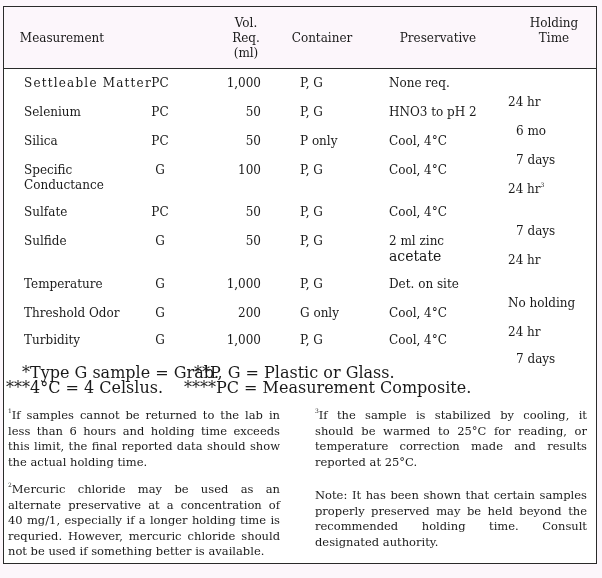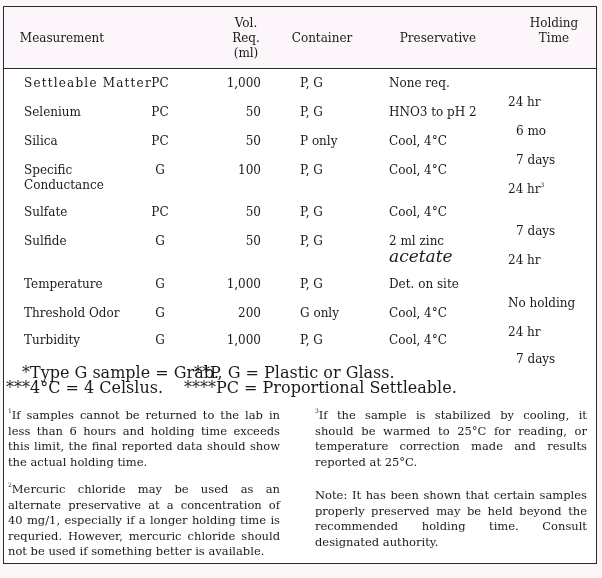--- a/index.html
+++ b/index.html
@@ -101,21 +101,21 @@
         <div class="cell c-cont">P, G</div>
         <div class="cell c-pres">Cool, 4°C</div>
         <div class="cell c-hold" style="left: 512px;"><span>7 days</span></div>
       </div>
       <div class="row" style="top: 227px;">
         <div class="cell c-meas">Sulfide</div>
         <div class="cell c-type">G</div>
         <div class="cell c-vol">50</div>
         <div class="cell c-cont">P, G</div>
         <div class="cell c-pres">2 ml zinc</div>
-        <div class="cell c-pres" style="top: 15px; font-size: 17px; font-style: italic;">acetate</div>
+        <div class="cell c-pres" style="top: 15px; font-size: 14px;">acetate</div>
         <div class="cell c-hold"><span>24 hr</span></div>
       </div>
       <div class="row" style="top: 270px;">
         <div class="cell c-meas">Temperature</div>
         <div class="cell c-type">G</div>
         <div class="cell c-vol">1,000</div>
         <div class="cell c-cont">P, G</div>
         <div class="cell c-pres">Det. on site</div>
         <div class="cell c-hold"><span>No holding</span></div>
       </div>
@@ -133,19 +133,19 @@
         <div class="cell c-vol">1,000</div>
         <div class="cell c-cont">P, G</div>
         <div class="cell c-pres">Cool, 4°C</div>
         <div class="cell c-hold" style="left: 512px;"><span>7 days</span></div>
       </div>
     </div>
 
   <div class="legend" style="left:18px;top:359px;">*Type G sample = Grab.</div>
   <div class="legend" style="left:190px;top:359px;">**P, G = Plastic or Glass.</div>
   <div class="legend" style="left:2px;top:374px;">***4°C = 4 Celslus.</div>
-  <div class="legend" style="left:180px;top:374px;">****PC = Proportional Settleable.</div>
+  <div class="legend" style="left:180px;top:374px;">****PC = Measurement Composite.</div>
 
   <div class="note" style="left:4px;top:401px;"><sup>1</sup><span>If samples cannot be returned to the lab in less than 6 hours and holding time exceeds this limit, the final reported data should show the actual holding time.</span></div>
   <div class="note" style="left:4px;top:475px;"><sup>2</sup><span>Mercuric chloride may be used as an alternate preservative at a concentration of 40 mg/1, especially if a longer holding time is requried. However, mercuric chloride should not be used if something better is available.</span></div>
   <div class="note" style="left:311px;top:401px;"><sup>3</sup><span>If the sample is stabilized by cooling, it should be warmed to 25°C for reading, or temperature correction made and results reported at 25°C.</span></div>
   <div class="note" style="left:311px;top:481px;">Note: It has been shown that certain samples properly preserved may be held beyond the recommended holding time. Consult designated authority.</div>
 </div>
 
 </body></html>

